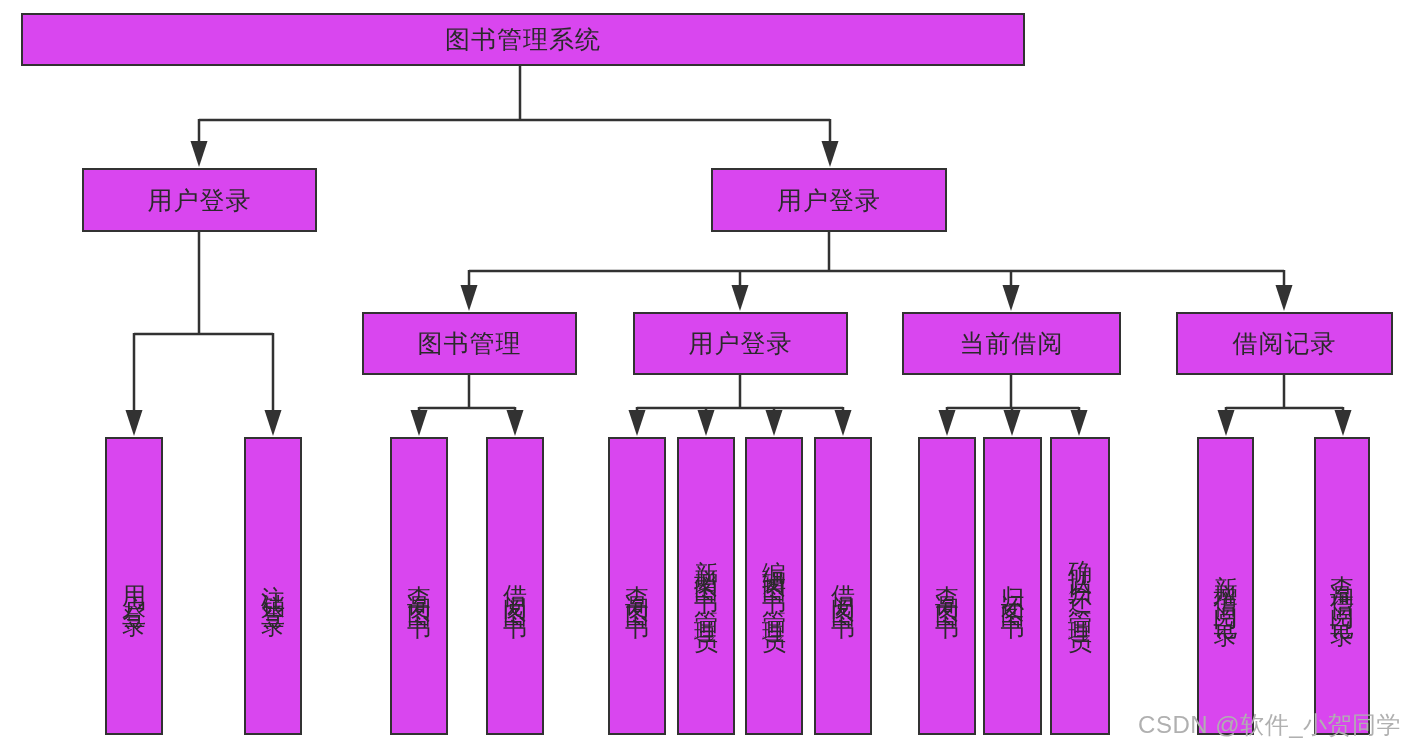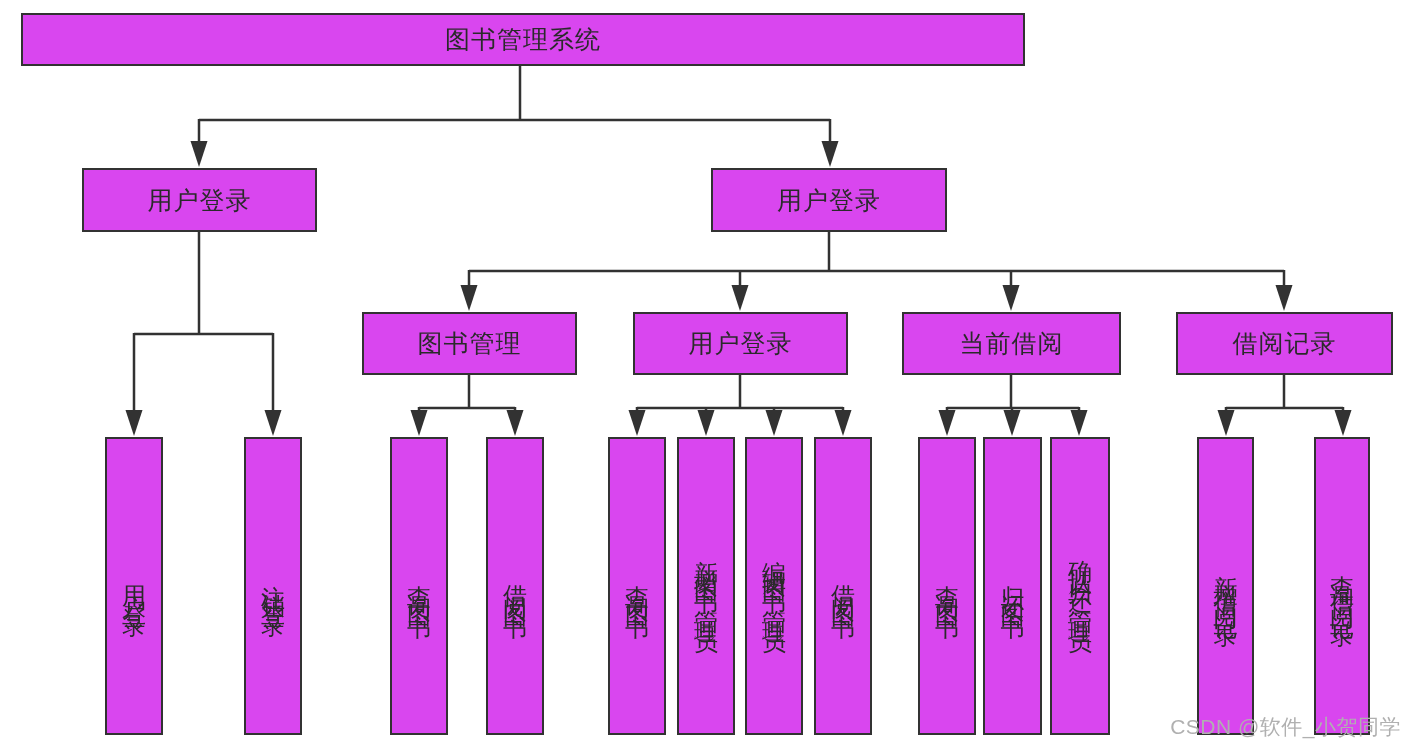--- a/index.html
+++ b/index.html
@@ -28,21 +28,21 @@
   .v-label{
     writing-mode:vertical-rl;
     text-orientation:mixed;
     font-size:24px;
     letter-spacing:10px;
     line-height:1;
   }
   .watermark{
     position:absolute;
     right:4px;bottom:6px;
-    font-size:21px;
+    font-size:24px;
     color:#b0b0b0;
     letter-spacing:0.5px;
     white-space:nowrap;
     z-index:5;
   }
 </style>
 </head>
 <body>
 
 <div class="canvas">

